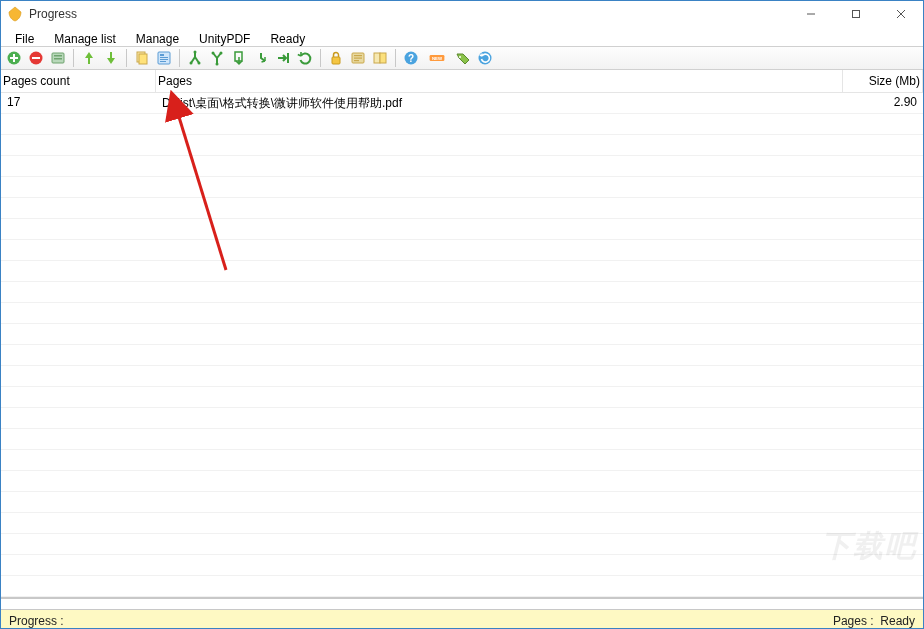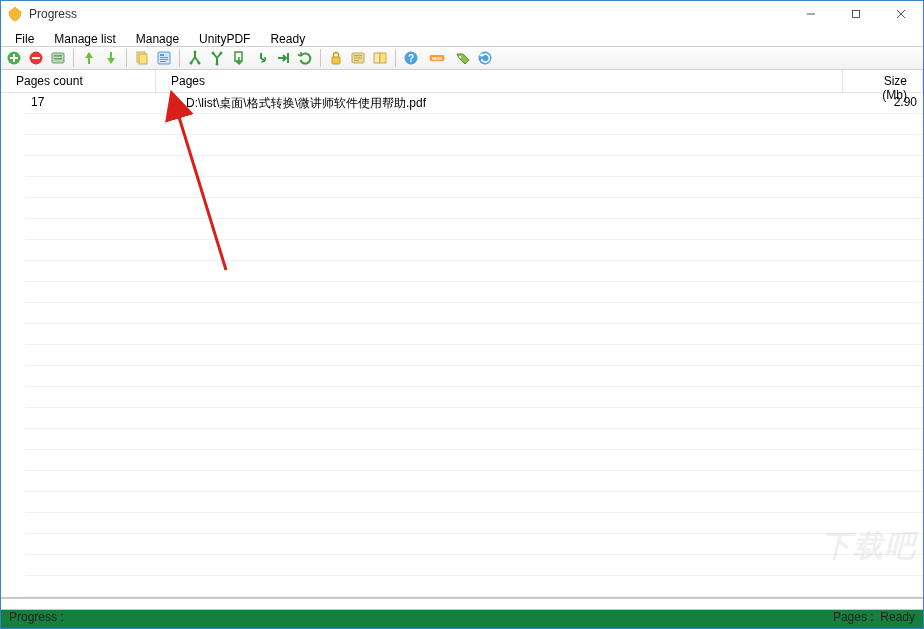--- a/index.html
+++ b/index.html
@@ -15,36 +15,36 @@
   .menubar{height:24px;display:flex;align-items:flex-end;padding:0 4px;background:#fff;}
   .menu-item{padding:0 10px;display:flex;align-items:center;}
   
   .toolbar{height:26px;border-top:1px solid #d0d0d0;border-bottom:1px solid #d0d0d0;background:linear-gradient(#fdfdfd,#f2f2f2);display:flex;align-items:center;padding:0 4px;gap:4px;}
   .tb-btn{width:18px;height:18px;display:flex;align-items:center;justify-content:center;border-radius:2px;}
   .tb-sep{width:1px;height:18px;background:#c8c8c8;margin:0 2px;}
   .tb-btn svg{width:16px;height:16px;}
   
   .list-area{flex:1;position:relative;border-bottom:1px solid #c8c8c8;}
   .list-header{height:22px;display:flex;background:#fff;border-bottom:1px solid #e5e5e5;}
-  .list-header .col{border-right:1px solid #e5e5e5;padding:4px 15px;box-sizing:border-box;font-size:12px;color:#000;}
-  .list-body{height:calc(100% - 22px);overflow:hidden;position:relative;margin-left:24px;}
+  .list-header .col{border-right:1px solid #e5e5e5;padding:4px 2px;box-sizing:border-box;font-size:12px;color:#000;}
+  .list-body{height:calc(100% - 22px);overflow:hidden;position:relative;}
   .list-row{height:20px;display:flex;}
   .list-row .cell{padding:2px 6px;box-sizing:border-box;white-space:nowrap;overflow:hidden;text-overflow:ellipsis;}
   .col-pages{width:155px;}
   .col-path{flex:1;}
   .col-size{width:80px;text-align:right;}
   
   
   .row-guide{border-bottom:1px solid #f1f1f1;}
   
   .annotation{position:absolute;pointer-events:none;}
   
   .progress-area{height:12px;border-top:1px solid #c8c8c8;border-bottom:1px solid #c8c8c8;background:#fff;}
   
-  .statusbar{height:22px;display:flex;align-items:flex-start;justify-content:space-between;padding:0 8px;background:#15803d;}
+  .statusbar{height:22px;display:flex;align-items:flex-end;justify-content:space-between;padding:0 8px;background:#fef9c3;}
   .status-left,.status-right{color:#222;}
   
   .watermark{position:absolute;right:6px;bottom:30px;opacity:0.12;font-size:30px;font-weight:bold;font-style:italic;letter-spacing:2px;color:#888;pointer-events:none;font-family:Liberation Serif, serif;}
 </style>
 </head>
 <body>
 
 <div class="window">
 
   <div class="titlebar">

